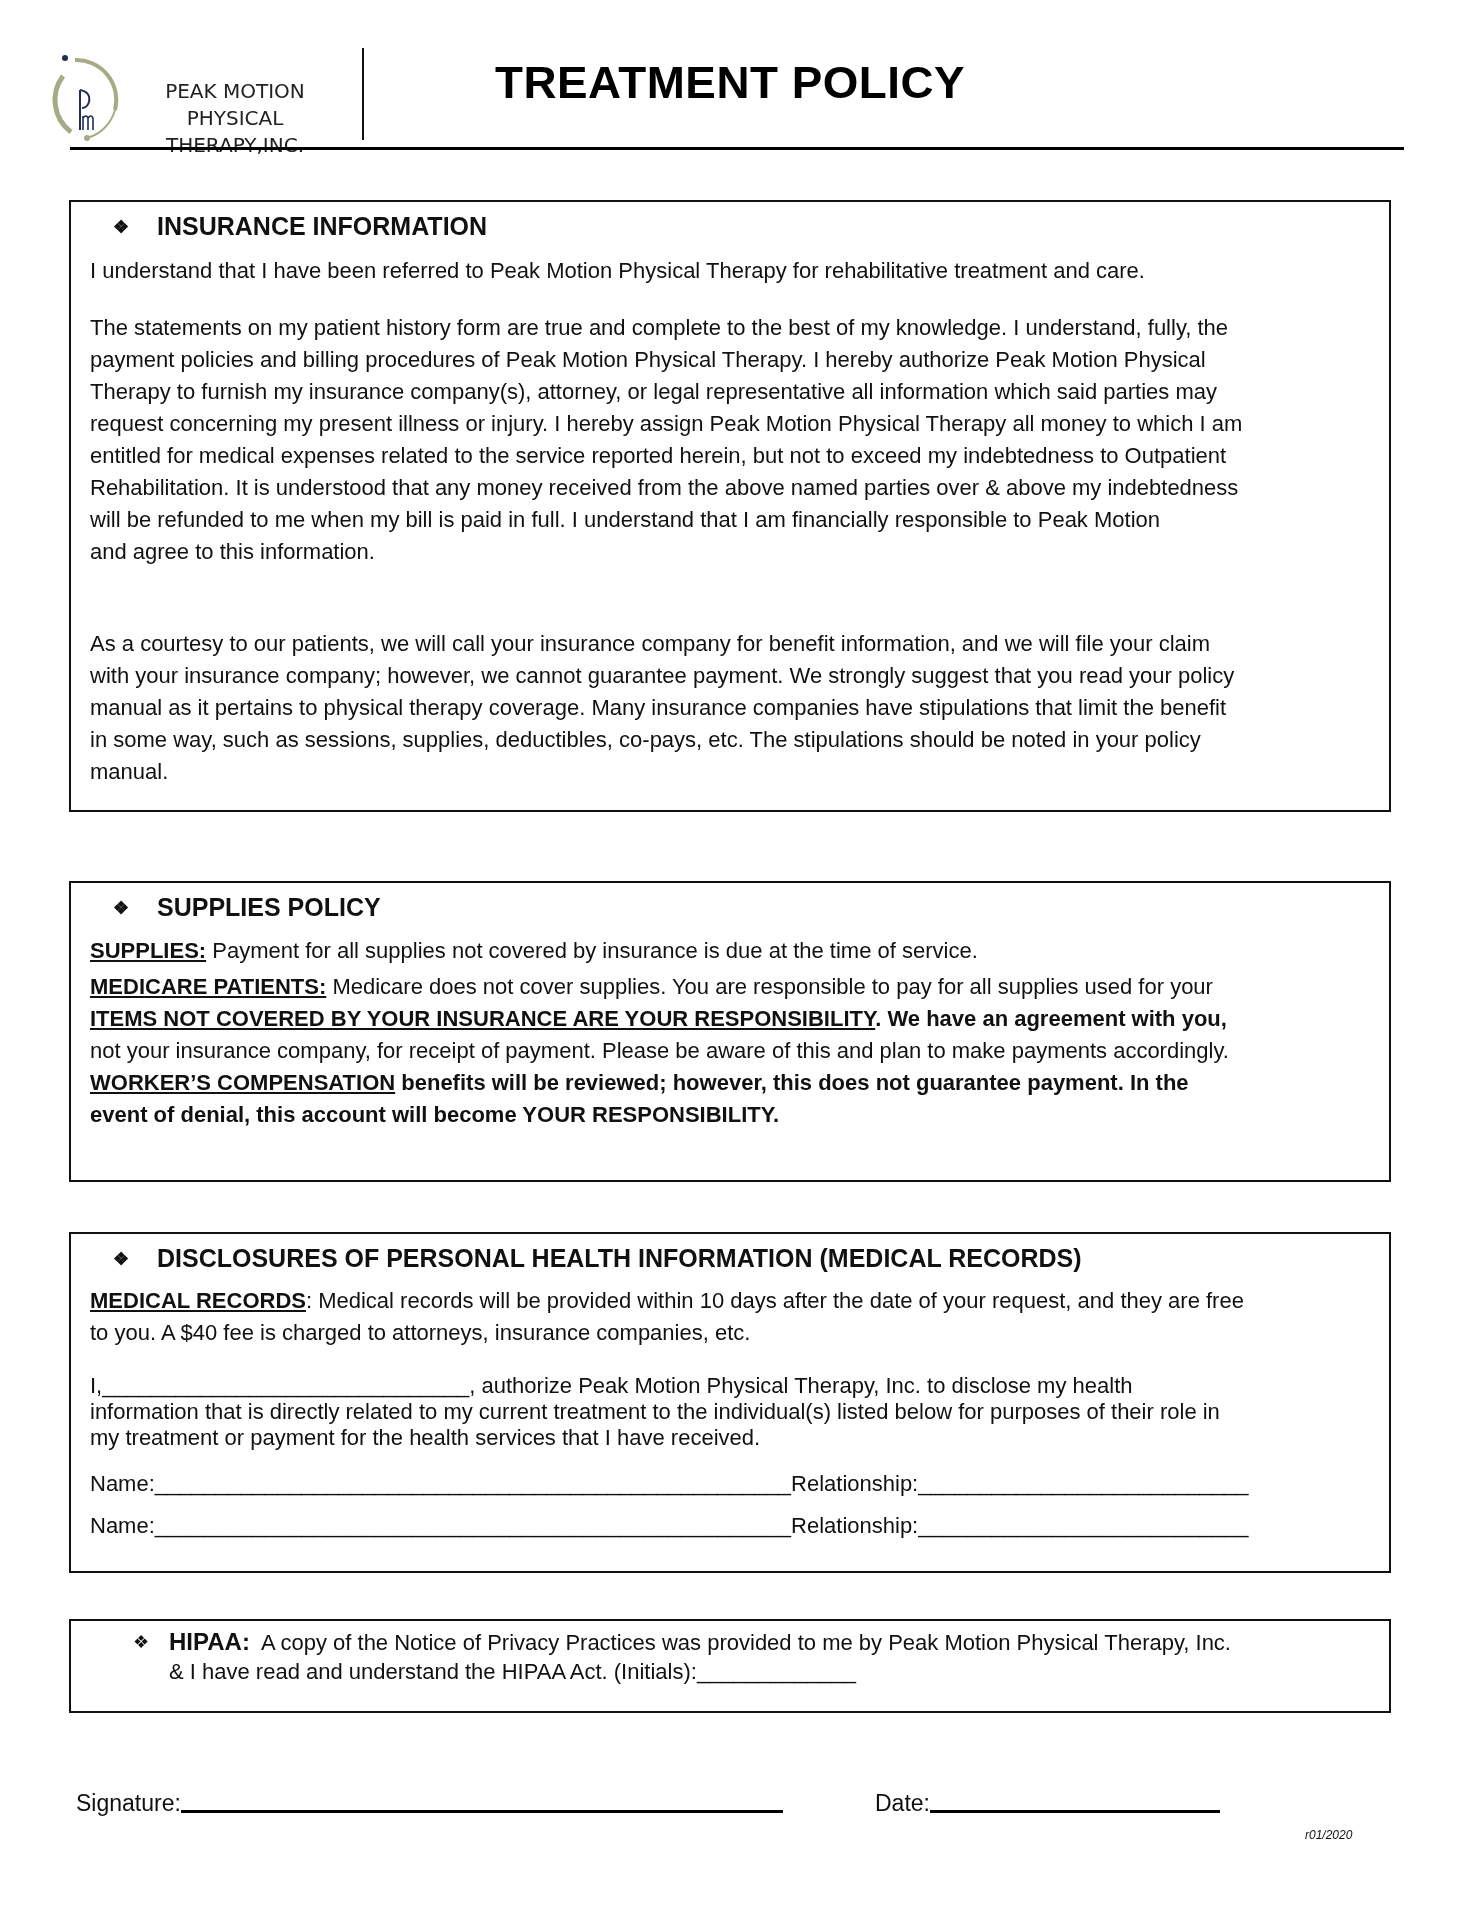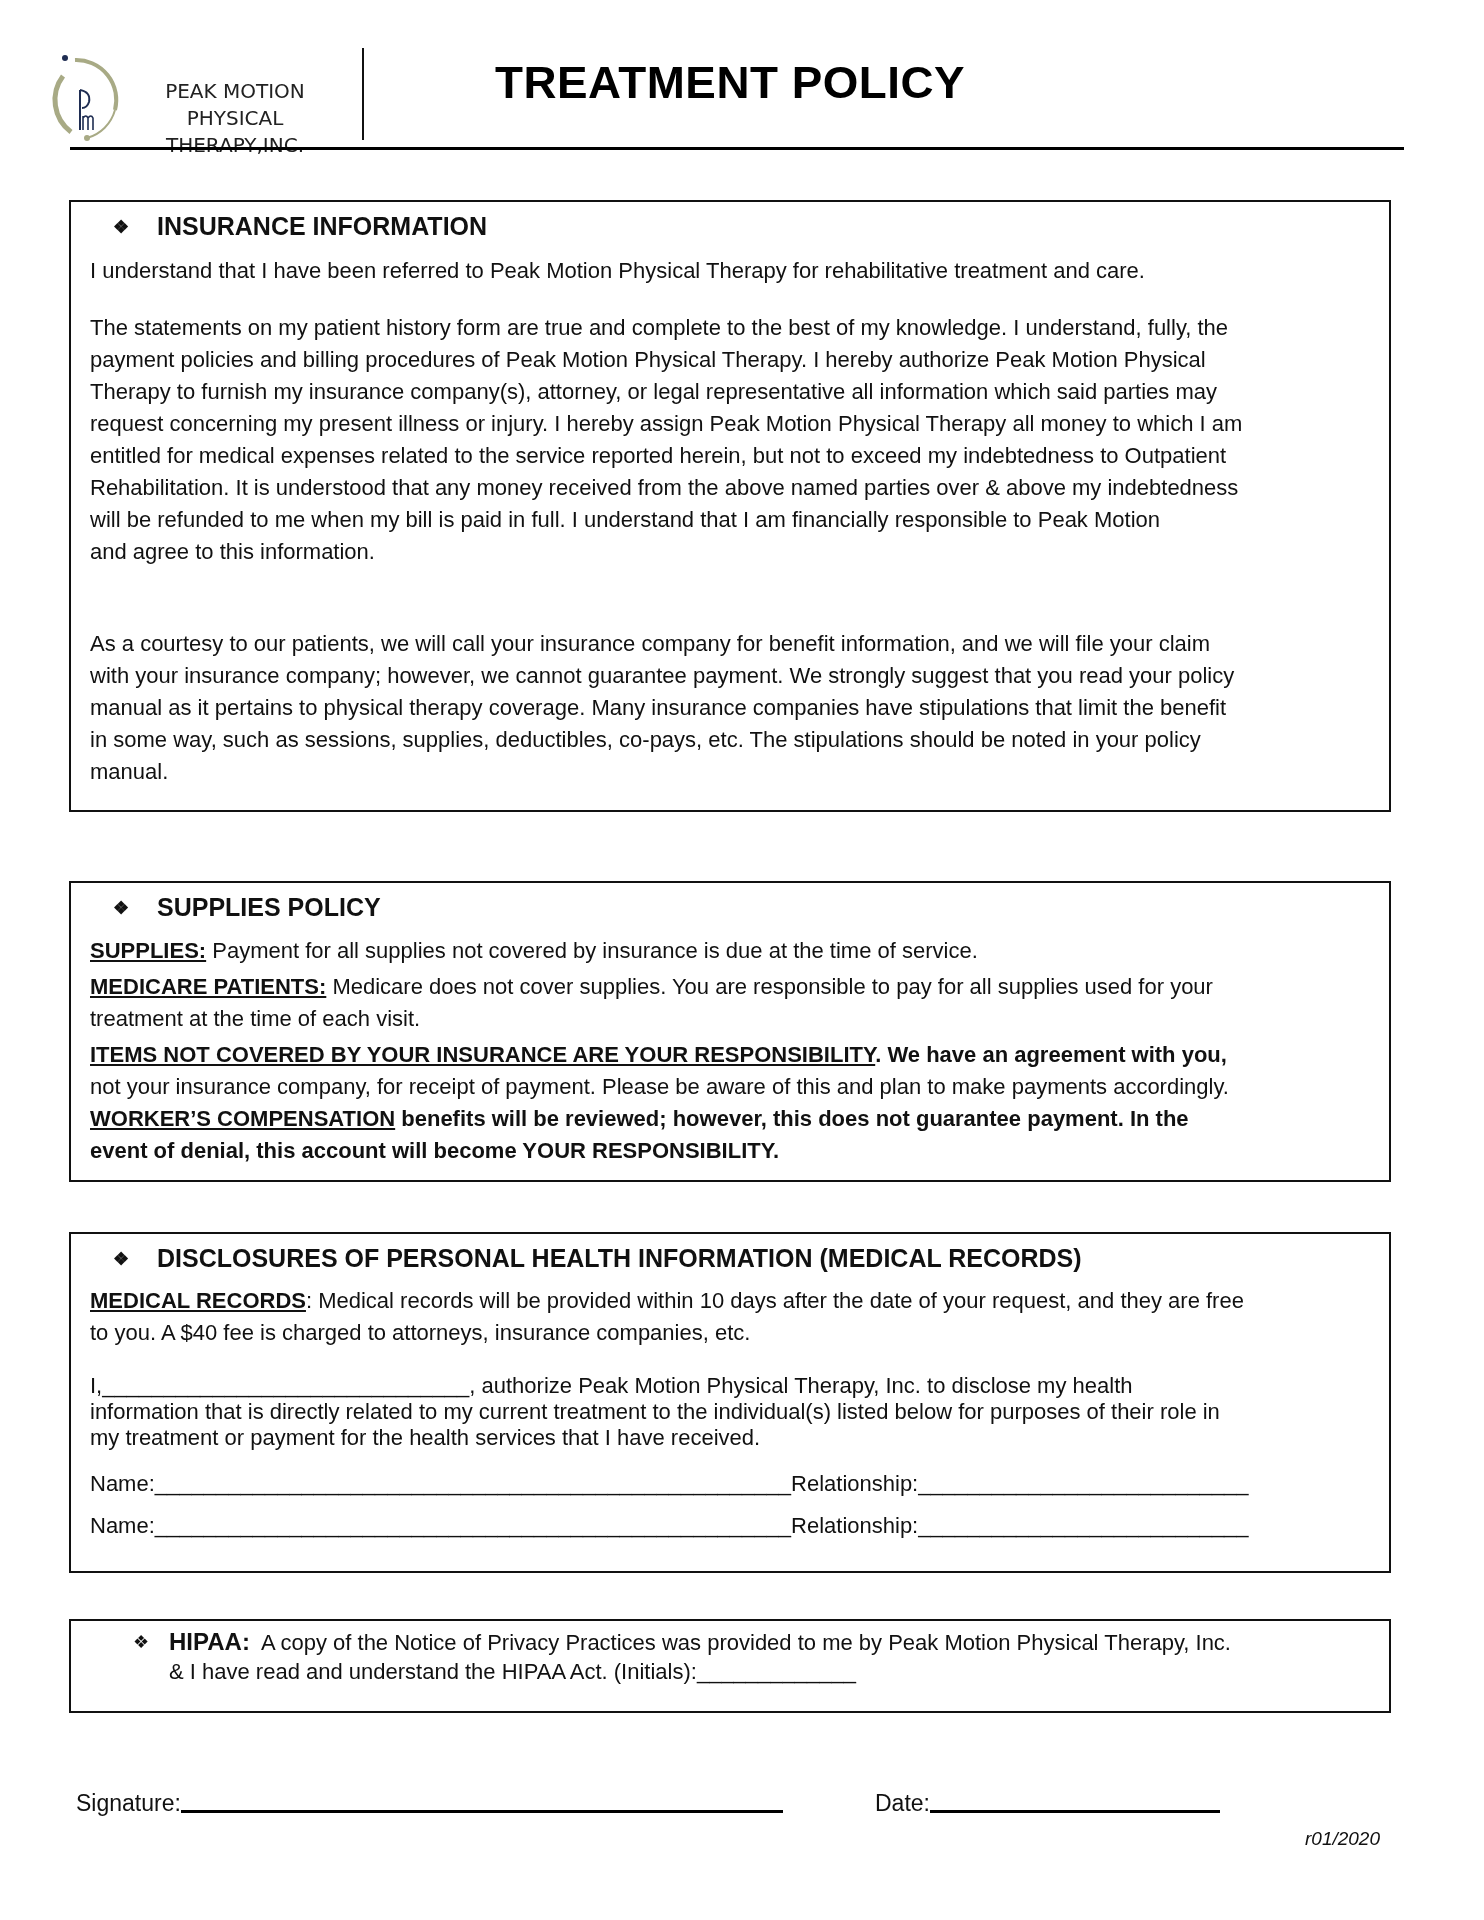--- a/index.html
+++ b/index.html
@@ -17,21 +17,21 @@
   .box { position:absolute; left:69px; width:1322px; border:2px solid #111; box-sizing:border-box; }
   .lines { position:absolute; left:19px; white-space:nowrap; font-size:22px; }
   .line { height:32px; line-height:32px; }
   .heading { position:absolute; left:42px; font-size:25px; font-weight:bold; white-space:nowrap; height:32px; line-height:32px; }
   .heading .bullet { display:inline-block; width:44px; font-size:18px; vertical-align:2px; }
   .u { text-decoration:underline; font-weight:bold; }
   .b { font-weight:bold; }
 
   .sig { position:absolute; font-size:23px; white-space:nowrap; }
   .sigline { display:inline-block; border-bottom:3px solid #000; vertical-align:-2px; height:22px; }
-  .rev { position:absolute; left:1305px; top:1828px; font-size:19px; font-style:italic;text-align:right; }
+  .rev { position:absolute; left:1305px; top:1828px; font-size:12px; font-style:italic;text-align:right; }
 </style>
 </head>
 <body>
 
 <div class="abs logo">
   <svg width="84" height="96" viewBox="0 0 84 96">
     <path d="M30 12 A40 40 0 0 1 70 62" fill="none" stroke="#a8aa85" stroke-width="4"></path>
     <path d="M70 62 A40 40 0 0 1 42 90" fill="none" stroke="#a8aa85" stroke-width="2"></path>
     <path d="M18 28 A40 40 0 0 0 26 84" fill="none" stroke="#a8aa85" stroke-width="5"></path>
     <circle cx="20" cy="10" r="3" fill="#1f2d52"></circle>
@@ -79,21 +79,20 @@
   <div class="heading" style="top:8px;">
     <span class="bullet">❖</span><span>SUPPLIES POLICY</span>
   </div>
   <div class="lines" style="top:52px;">
     <div class="line" style="margin-bottom:4px;">
       <span class="u">SUPPLIES:</span><span> Payment for all supplies not covered by insurance is due at the time of service.</span>
     </div>
     <div class="line">
       <span class="u">MEDICARE PATIENTS:</span><span> Medicare does not cover supplies.  You are responsible to pay for all supplies used for your</span>
     </div>
-    <div class="line" style="margin-bottom:4px;">treatment at the time of each visit.</div>
     <div class="line">
       <span class="u">ITEMS NOT COVERED BY YOUR INSURANCE ARE YOUR RESPONSIBILITY</span><span class="b">.  We have an agreement with you,</span>
     </div>
     <div class="line" style="margin-bottom:0;">not your insurance company, for receipt of payment.  Please be aware of this and plan to make payments accordingly.</div>
     <div class="line">
       <span class="u">WORKER’S COMPENSATION</span><span class="b"> benefits will be reviewed; however, this does not guarantee payment.  In the</span>
     </div>
     <div class="line b">event of denial, this account will become YOUR RESPONSIBILITY.</div>
   </div>
 </div>

